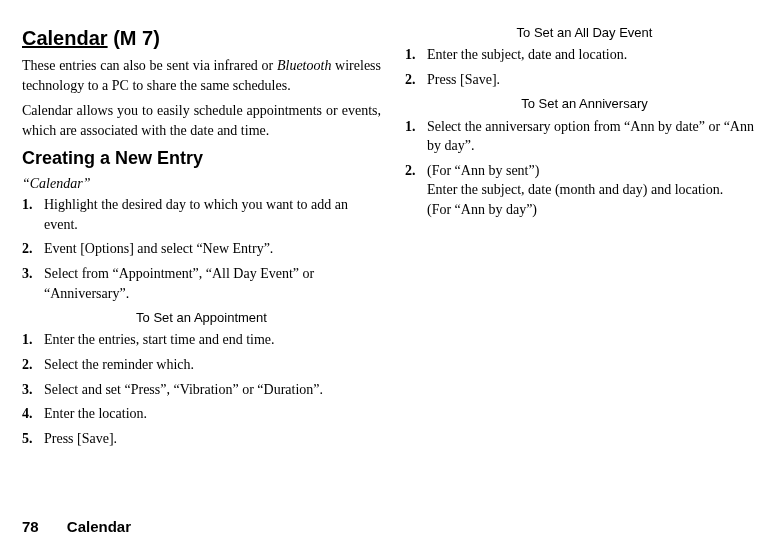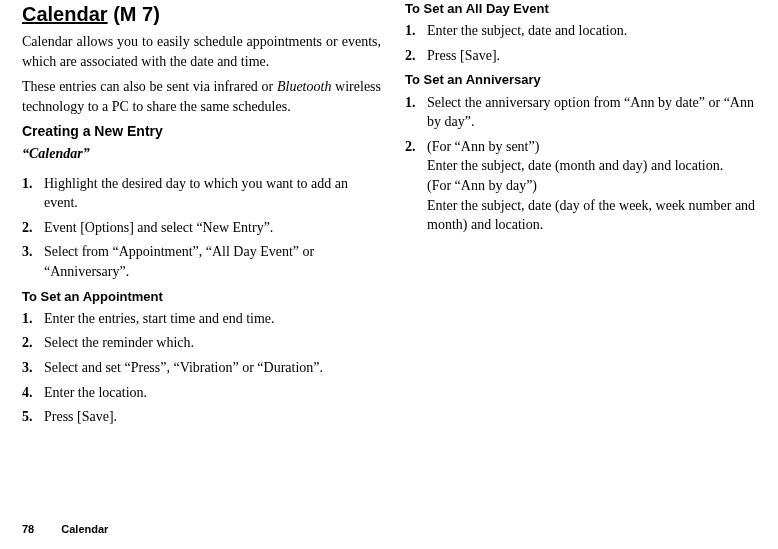--- a/index.html
+++ b/index.html
@@ -12,21 +12,21 @@
       font-size: 14px;
       line-height: 1.4;
       color: #000;
       background: #fff;
       width: 778px;
       height: 549px;
       position: relative;
     }
     .page {
       display: flex;
-      padding: 0 14px 0 22px;
+      padding: 24px 14px 0 22px;
       gap: 24px;
     }
     .col {
       flex: 1;
     }
     .title-line {
       margin-bottom: 4px;
     }
     .title-main {
       font-family: Arial, Helvetica, sans-serif;
@@ -41,73 +41,74 @@
     }
     .para {
       margin-bottom: 6px;
       text-align: justify;
     }
     .italic {
       font-style: italic;
     }
     .sub-heading {
       font-family: Arial, Helvetica, sans-serif;
-      font-size: 14px;
+      font-size: 18px;
       font-weight: bold;
       margin-top: 6px;
       margin-bottom: 2px;
     }
     .sub-heading-small {
       font-family: Arial, Helvetica, sans-serif;
       font-size: 13px;
-      font-weight: bold;
+      font-weight: normal;
       margin-top: 6px;
       margin-bottom: 3px;
+      text-align: center;
     }
     .italic-bold {
       font-style: italic;
-      font-weight: bold;
-      margin-bottom: 10px;
+      font-weight: normal;
+      margin-bottom: 2px;
     }
     .step {
       display: flex;
       margin-bottom: 5px;
       padding-left: 0px;
     }
     .step-num {
       font-weight: bold;
       min-width: 22px;
     }
     .step-text {
       flex: 1;
     }
     .footer {
       position: absolute;
       bottom: 12px;
       left: 22px;
       font-family: Arial, Helvetica, sans-serif;
-      font-size: 11px;
+      font-size: 15px;
       font-weight: bold;
     }
     .footer-page {
       margin-right: 24px;
     }
   </style>
 </head>
 <body>
 
 <div class="page">
   <div class="col">
     <div class="title-line">
       <span class="title-main">Calendar</span><span class="title-suffix"> (M 7)</span>
     </div>
-    <p class="para">Calendar allows you to easily schedule appointments or events, which are associated with the date and time.</p>
     <p class="para">
       <span>These entries can also be sent via infrared or </span><span class="italic">Bluetooth</span><span> wireless technology to a PC to share the same schedules.</span>
     </p>
+    <p class="para">Calendar allows you to easily schedule appointments or events, which are associated with the date and time.</p>
     <div class="sub-heading">Creating a New Entry</div>
     <div class="italic-bold">“Calendar”</div>
 
     <div class="step">
       <div class="step-num">1.</div>
       <div class="step-text">Highlight the desired day to which you want to add an event.</div>
     </div>
     <div class="step">
       <div class="step-num">2.</div>
       <div class="step-text">Event [Options] and select “New Entry”.</div>
@@ -155,21 +156,20 @@
     <div class="step">
       <div class="step-num">1.</div>
       <div class="step-text">Select the anniversary option from “Ann by date” or “Ann by day”.</div>
     </div>
     <div class="step">
       <div class="step-num">2.</div>
       <div class="step-text">
         <span>(For “Ann by sent”)</span><br>
         <span>Enter the subject, date (month and day) and location.</span><br>
         <span>(For “Ann by day”)</span><br>
-        <span>Enter the subject, date (day of the week, week number and month) and location.</span>
       </div>
     </div>
   </div>
 </div>
 
 <div class="footer">
   <span class="footer-page">78</span>
   <span>Calendar</span>
 </div>
 

